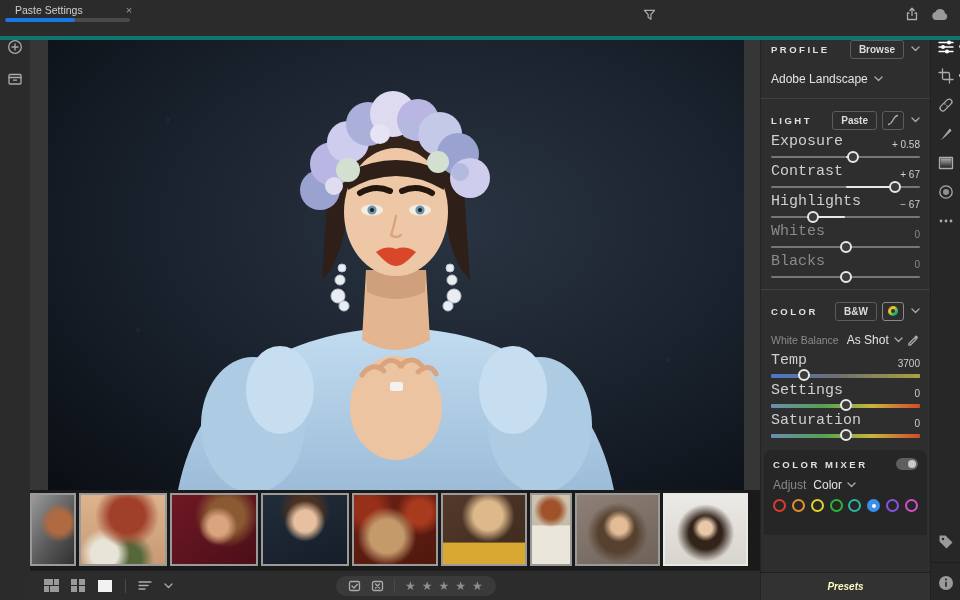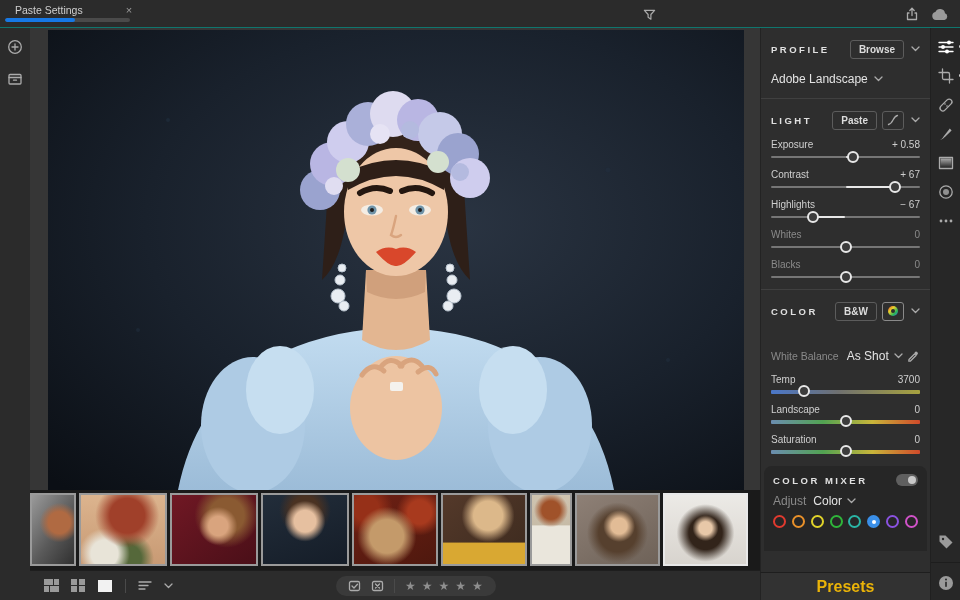--- a/index.html
+++ b/index.html
@@ -1,21 +1,21 @@
 <!DOCTYPE html>
 <html><head>
 <meta charset="utf-8">
 <style>
   * { margin:0; padding:0; box-sizing:border-box; }
   html,body { background:#111; }
   body { font-family:"Liberation Sans","DejaVu Sans",sans-serif; }
   .app { position:relative; width:960px; height:600px; background:#2b2b2b; overflow:hidden; color:#c8c8c8; font-size:11px; }
 
   
-  .topbar { position:absolute; left:0; top:0; width:960px; height:28px; background:#2b2b2b; border-bottom:1px solid #0f766e; z-index:5; }
+  .topbar { position:absolute; left:0; top:0; width:960px; height:40px; background:#2b2b2b; border-bottom:4px solid #0f766e; z-index:5; }
   .tab-title { position:absolute; left:15px; top:4px; font-size:10.5px; color:#cfcfcf; }
   .tab-close { position:absolute; left:122px; top:3px; width:14px; height:14px; color:#9a9a9a; font-size:11px; text-align:center; line-height:14px; cursor:default; }
   .progress-track { position:absolute; left:5px; top:18px; width:125px; height:4px; border-radius:2px; background:#4a4a4a; overflow:hidden; }
   .progress-fill { height:100%; border-radius:2px; background:#1678e5; }
   .search-box { position:absolute; left:418px; top:5px; width:212px; height:18px; background:#3e3e3e; border-radius:3px; display:flex; align-items:center; padding:0 7px; gap:6px; }
   .search-ph { color:#8f8f8f; font-style:italic; font-size:10.5px; }
   .tb-icon { position:absolute; top:5px; width:18px; height:18px; display:flex; align-items:center; justify-content:center; }
 
   
   .left-rail { position:absolute; left:0; top:28px; width:30px; height:572px; background:#2b2b2b; display:flex; flex-direction:column; align-items:center; padding-top:10px; gap:14px; }
@@ -58,49 +58,49 @@
   .pad { padding:0 10px; }
   .sec-head { display:flex; align-items:center; margin-top:10px; height:22px; }
   .sec-title { font-size:9.5px; font-weight:bold; letter-spacing:2.5px; color:#e0e0e0; flex:1; }
   .btn { background:transparent; border:1px solid #5c5c5c; border-radius:3px; color:#dcdcdc; font-size:10px; font-weight:bold; padding:3px 8px; font-family:inherit; }
   .icon-btn { border:1px solid #5c5c5c; border-radius:3px; width:22px; height:19px; display:flex; align-items:center; justify-content:center; margin-left:5px; }
   .chev { margin-left:7px; }
   .profile-value { display:flex; align-items:center; gap:6px; margin:12px 0 12px; font-size:12px; color:#e4e4e4; }
   .divider { height:1px; background:#404040; margin:0 0 0; }
   .srow { height:30px; }
   .srow-top { display:flex; justify-content:space-between; align-items:flex-end; height:15px; }
-  .slabel { font-size:10px; color:#cfcfcf; }
+  .slabel { font-size:15px; color:#cfcfcf;font-family:Liberation Mono, monospace; }
   .svalue { font-size:10px; color:#cfcfcf; }
   .srow.dim .slabel, .srow.dim .svalue { color:#8a8a8a; }
   .strack { position:relative; height:14px; }
   .sline { position:absolute; left:0; right:0; top:6px; height:2px; background:#767676; border-radius:1px; }
   .sfill { position:absolute; top:6px; height:2px; background:#e8e8e8; border-radius:1px; }
   .sknob { position:absolute; top:1px; width:12px; height:12px; border-radius:50%; background:#3c3c3c; border:2px solid #e8e8e8; margin-left:-6px; }
   .grad .sline { height:4px; top:5px; background:#767676; }
   .grad .sknob { top:0; }
   .g-temp { background:linear-gradient(90deg,#4a77c9,#6f7070 45%,#a7a23f) !important; }
   .g-tint { background:linear-gradient(90deg,#3f9a3f,#707070 50%,#b052c4) !important; }
   .g-rain { background:linear-gradient(90deg,#6b8db0,#52a352 35%,#c8b53a 68%,#d04a2a) !important; }
-  .wb-row { display:flex; align-items:center; margin:24px 0 4px; height:20px; }
+  .wb-row { display:flex; align-items:center; margin:8px 0 4px; height:20px; }
   .wb-label { color:#8a8a8a; font-size:10.5px; }
   .wb-value { color:#e4e4e4; font-size:12px; margin-left:8px; display:flex; align-items:center; gap:5px; }
   .wb-spacer { flex:1; }
   .mixer-card { margin:6px 3px 0; background:#262626; border-radius:8px 8px 0 0; padding:8px 9px 0; height:85px; }
   .mixer-head { display:flex; align-items:center; }
   .toggle { width:22px; height:12px; border-radius:6px; background:#5f5f5f; position:relative; }
   .toggle::after { content:""; position:absolute; right:2px; top:2px; width:8px; height:8px; border-radius:50%; background:#c8c8c8; }
   .adjust-row { display:flex; align-items:center; gap:7px; margin-top:8px; }
   .adjust-label { color:#8a8a8a; font-size:12px; }
   .adjust-value { color:#e4e4e4; font-size:12px; display:flex; align-items:center; gap:5px; }
   .swatches { display:flex; justify-content:space-between; margin-top:7px; }
   .swatch { width:13px; height:13px; border-radius:50%; border:2.5px solid; background:transparent; position:relative; }
   .swatch.selected { border-width:0; width:13px; height:13px; }
   .swatch.selected::after { content:""; position:absolute; left:4.5px; top:4.5px; width:4px; height:4px; border-radius:50%; background:#fff; }
   .presets-bar { position:absolute; left:760px; top:572px; width:170px; height:28px; background:#323232; border-top:1px solid #1e1e1e; border-left:1px solid #232323; display:flex; align-items:center; justify-content:center; }
-  .presets-label { color:#eab308; font-size:16px; font-weight:bold; }
+  .presets-label { color:#fef9c3; font-size:10px; font-weight:bold;font-style:italic; }
 
   svg { display:block; }
   .stroke { fill:none; stroke:#ababab; stroke-width:1.3; stroke-linecap:round; stroke-linejoin:round; }
   .stroke-w { fill:none; stroke:#fff; stroke-width:1.4; stroke-linecap:round; }
 </style>
 </head>
 <body>
 
 <div class="app">
 
@@ -452,21 +452,21 @@
     <div class="strack grad">
       <div class="sline g-temp"></div>
 
       <div class="sknob" style="left: 22%;"></div>
     </div>
   </div>
 
 
   <div class="srow">
     <div class="srow-top">
-      <span class="slabel">Landscape</span>
+      <span class="slabel">Settings</span>
       <span class="svalue">0</span>
     </div>
     <div class="strack grad">
       <div class="sline g-rain"></div>
 
       <div class="sknob" style="left: 50%;"></div>
     </div>
   </div>
 
   <div class="srow">

